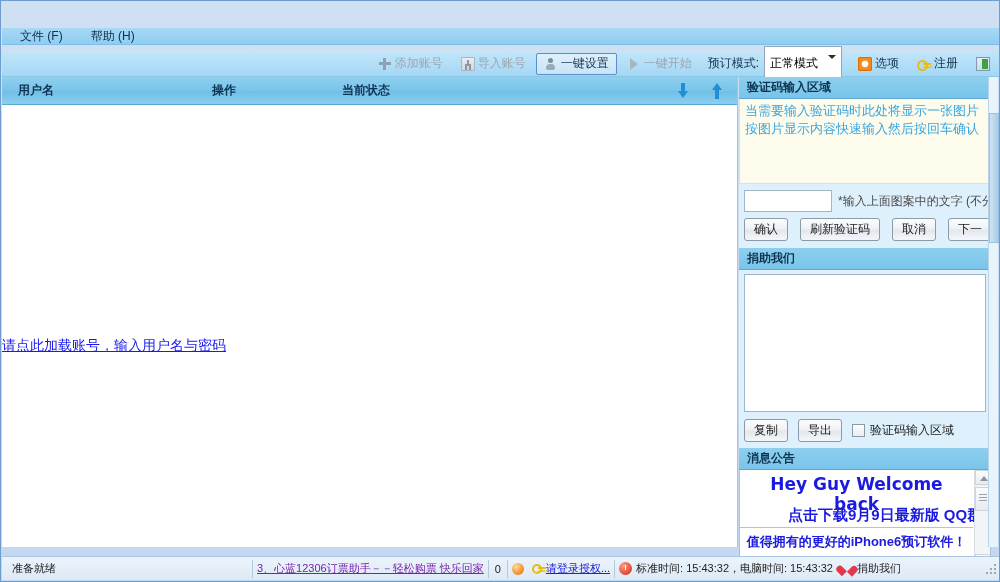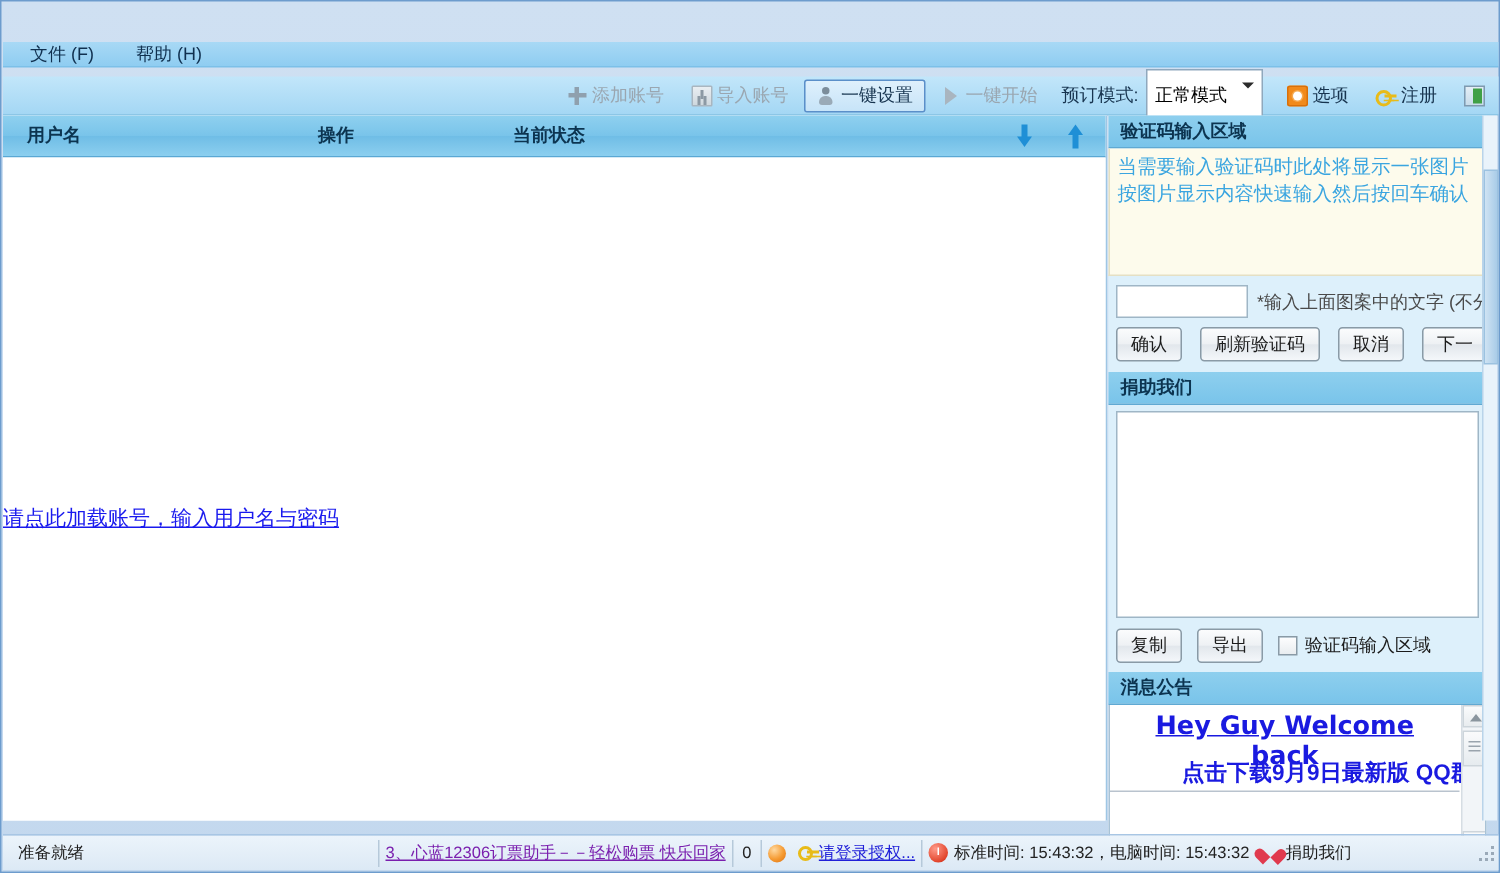--- a/index.html
+++ b/index.html
@@ -378,21 +378,21 @@
     position: relative;
     overflow: hidden;
   }
   .ann-line {
     position: absolute; left: 0; right: 17px;
     text-align: center;
     color: #1a1ae0;
     font-weight: bold;
     white-space: nowrap;
   }
-  .ann-l1 { top: 4px; font-size: 17px; font-family: "DejaVu Sans", sans-serif; text-decoration: underline; }
+  .ann-l1 { top: 4px; font-size: 17px; font-family: "DejaVu Sans", sans-serif; }
   .ann-l2 { top: 24px; font-size: 17px; font-family: "DejaVu Sans", sans-serif; }
   .ann-l3 { top: 36px; font-size: 15px; border-bottom: 1px solid #b9c3ce; padding-bottom: 2px; padding-left: 48px; }
   .ann-l4 { top: 63px; font-size: 13px; }
   .ann-scroll {
     position: absolute; right: 0; top: 0;
     width: 16px; height: 100%;
     background: #f2f5f8;
     border-left: 1px solid #d6dde3;
   }
   .ann-scroll .sb-btn {
@@ -615,20 +615,21 @@
         </label>
       </div>
     </div>
 
     <div class="panel">
       <div class="panel-title">消息公告</div>
       <div class="ann-body">
         <div class="ann-line ann-l1">Hey Guy Welcome</div>
         <div class="ann-line ann-l2">back</div>
         <div class="ann-line ann-l3">点击下载9月9日最新版  QQ群</div>
+        <div class="ann-line ann-l4">值得拥有的更好的iPhone6预订软件！</div>
         <div class="ann-scroll">
           <div class="sb-btn up"></div>
           <div class="thumb"></div>
           <div class="sb-btn down"></div>
         </div>
       </div>
     </div>
   </div>
 
   <div class="page-scroll">

